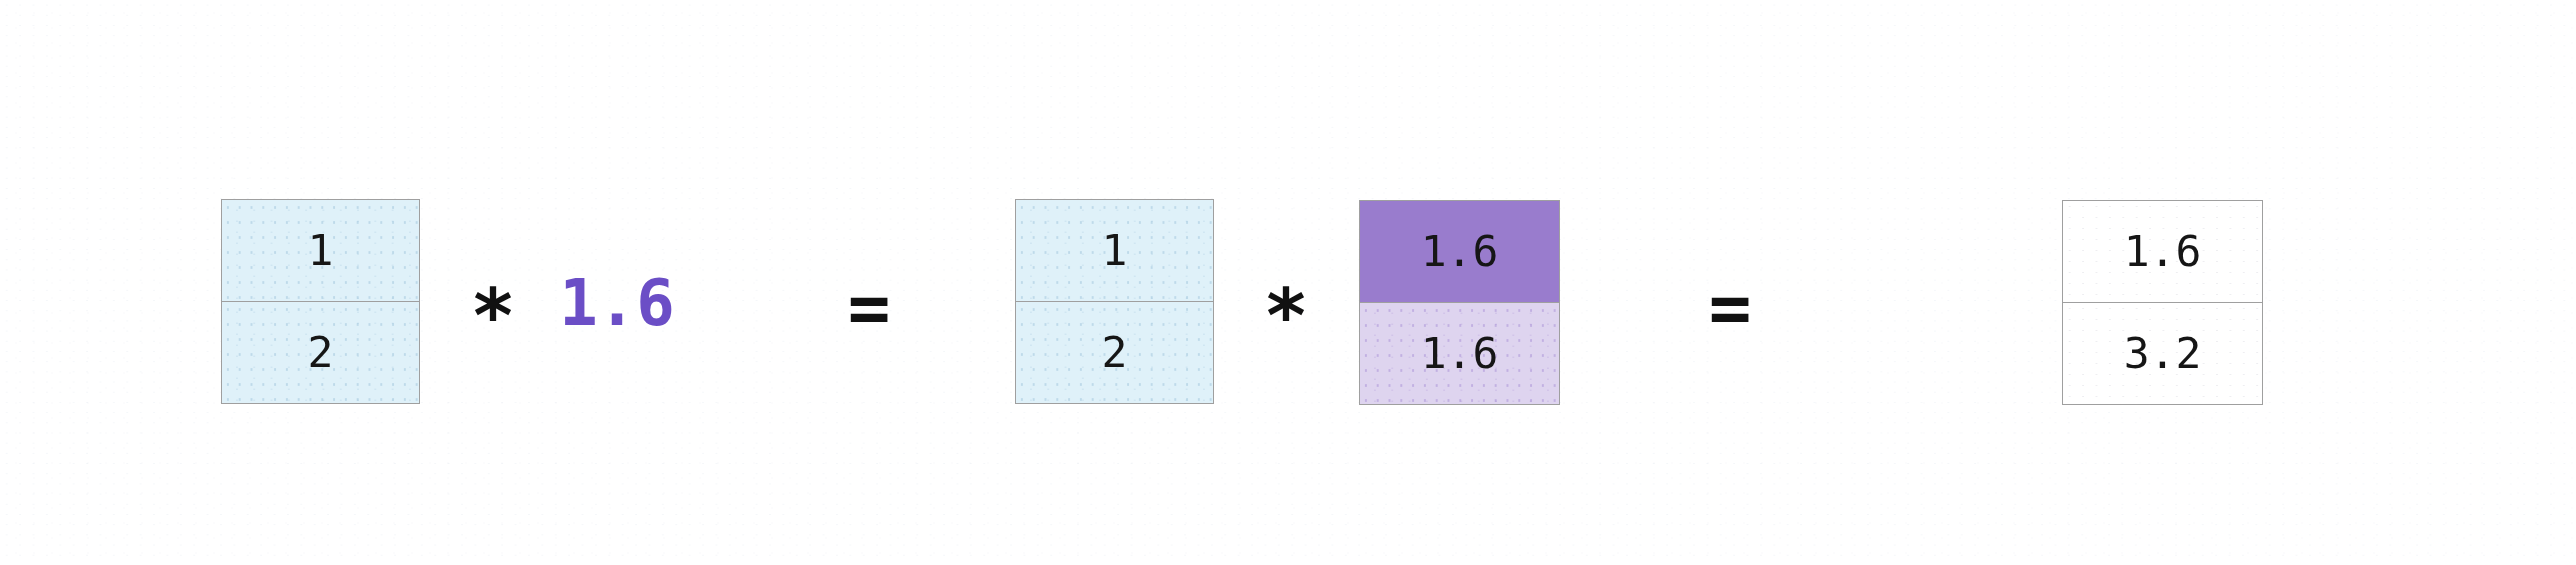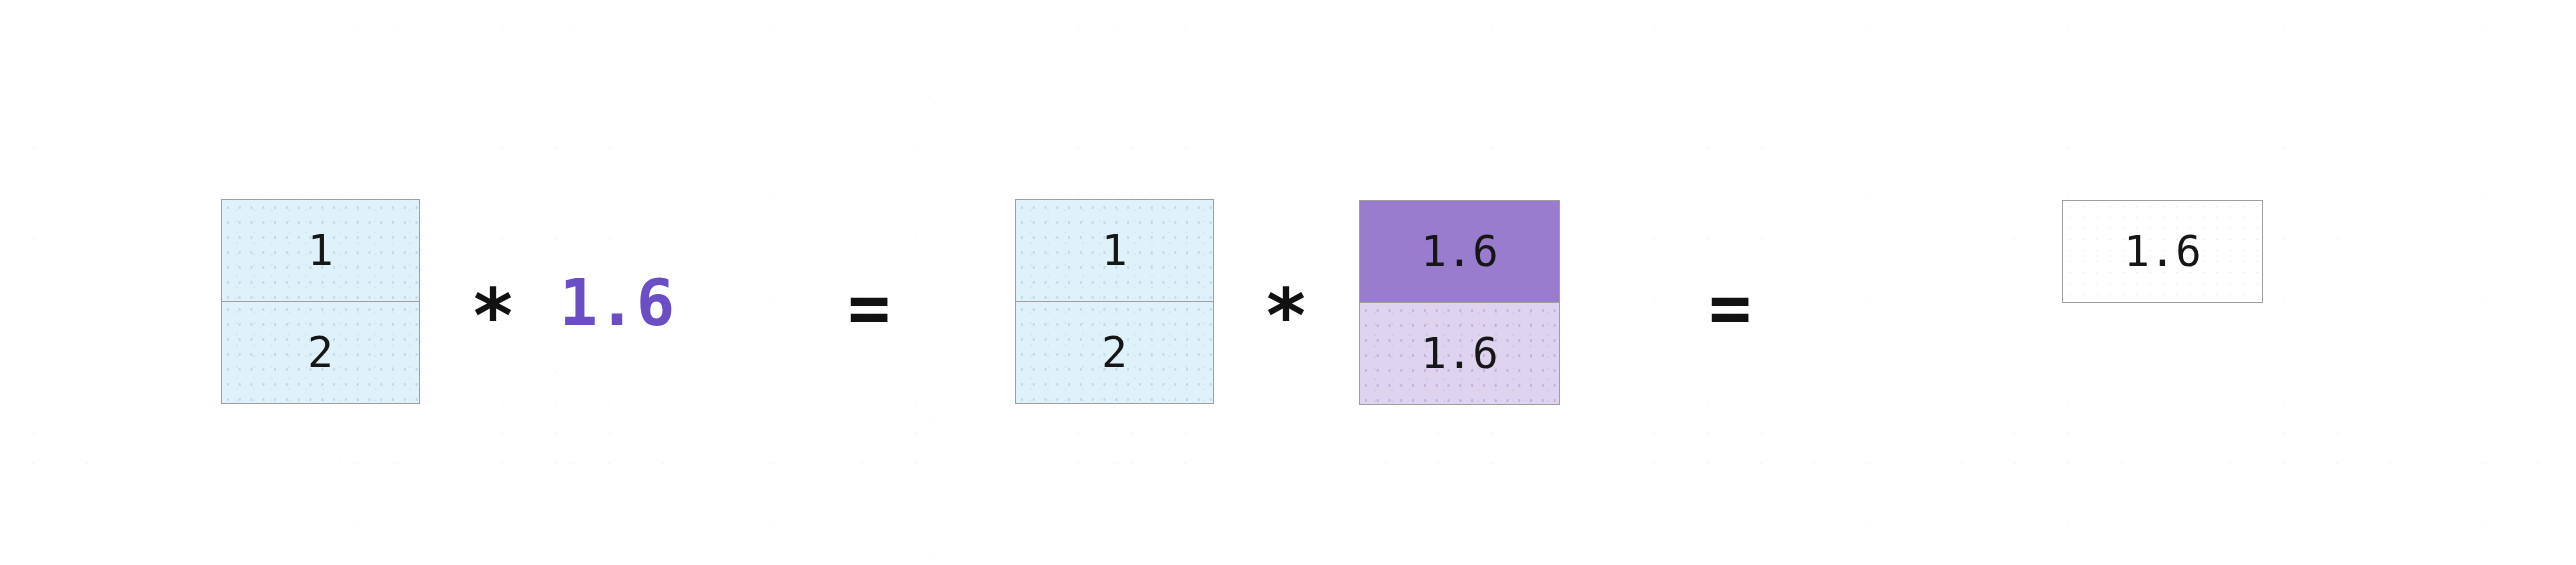--- a/index.html
+++ b/index.html
@@ -113,16 +113,17 @@
 
   <div class="vec" style="left:1359px; top:200px; width:199px;">
     <div class="cell cell--purple-strong">1.6</div>
     <div class="cell cell--purple-light">1.6</div>
   </div>
 
   <span class="op op--equals" style="left:1730px; top:307px;">=</span>
 
   <div class="vec" style="left:2062px; top:200px; width:199px;">
     <div class="cell cell--white">1.6</div>
+    <div class="cell cell--white">3.2</div>
   </div>
 
 </div>
 
 
 </body></html>

